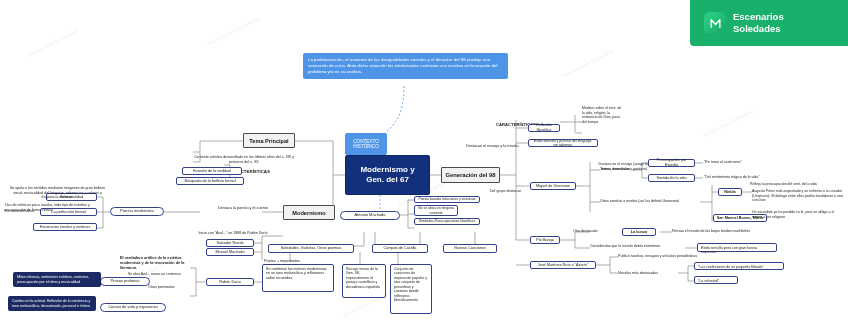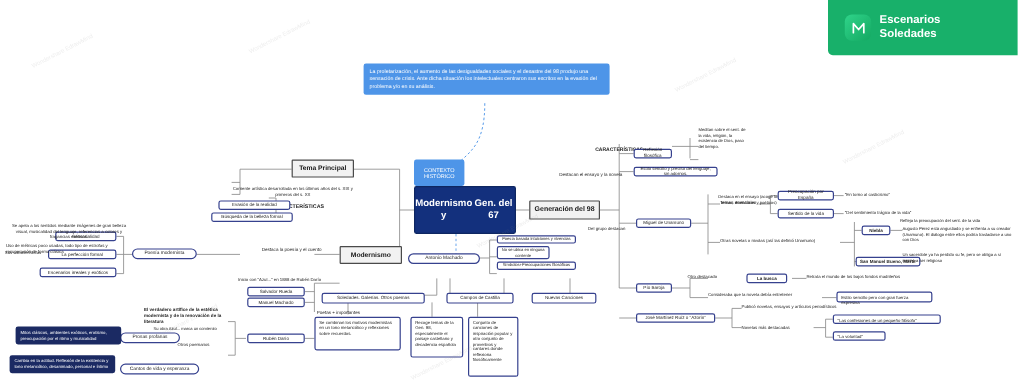--- a/index.html
+++ b/index.html
@@ -205,21 +205,21 @@
     </span>
   </div>
 
   <div class="node n-bluebig" style="left:303px;top:53px;width:205px;font-size:4.4px;">La proletarización, el aumento de las desigualdades sociales y el desastre del 98 produjo una sensación de crisis. Ante dicha situación los intelectuales centraron sus escritos en la evasión del problema y/o en su análisis.</div>
 
   <div class="node n-blue" style="left:345px;top:133px;width:42px;height:22px;font-size:4.6px;flex-direction:column;">
     <span>CONTEXTO</span>
     <span>HISTÓRICO</span>
   </div>
 
-  <div class="node n-central" style="left:345px;top:155px;width:85px;height:40px;font-size:8px;flex-direction:row;">
+  <div class="node n-central" style="left:345px;top:155px;width:85px;height:40px;font-size:8px;flex-direction:column;">
     <span>Modernismo y</span>
     <span>Gen. del 67</span>
   </div>
 
   <div class="node n-main" style="left:243px;top:133px;width:52px;height:15px;font-size:5.6px;">Tema Principal</div>
 
   <div class="node n-main" style="left:283px;top:205px;width:52px;height:15px;font-size:5.6px;">Modernismo</div>
 
   <div class="node n-text bold" style="left:228px;top:169px;font-size:4.4px;">CARACTERÍSTICAS</div>
 

